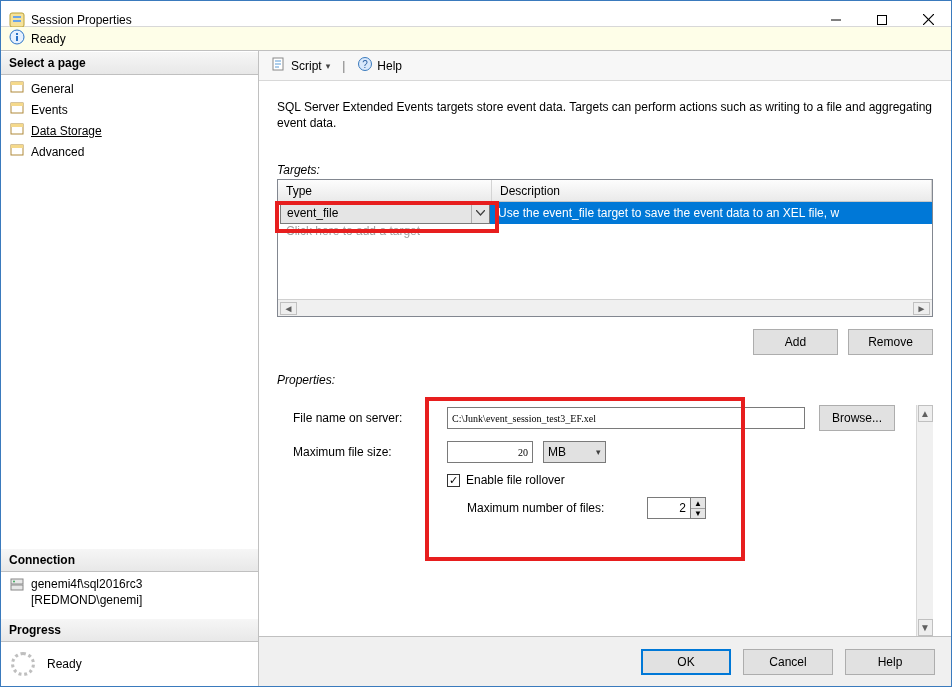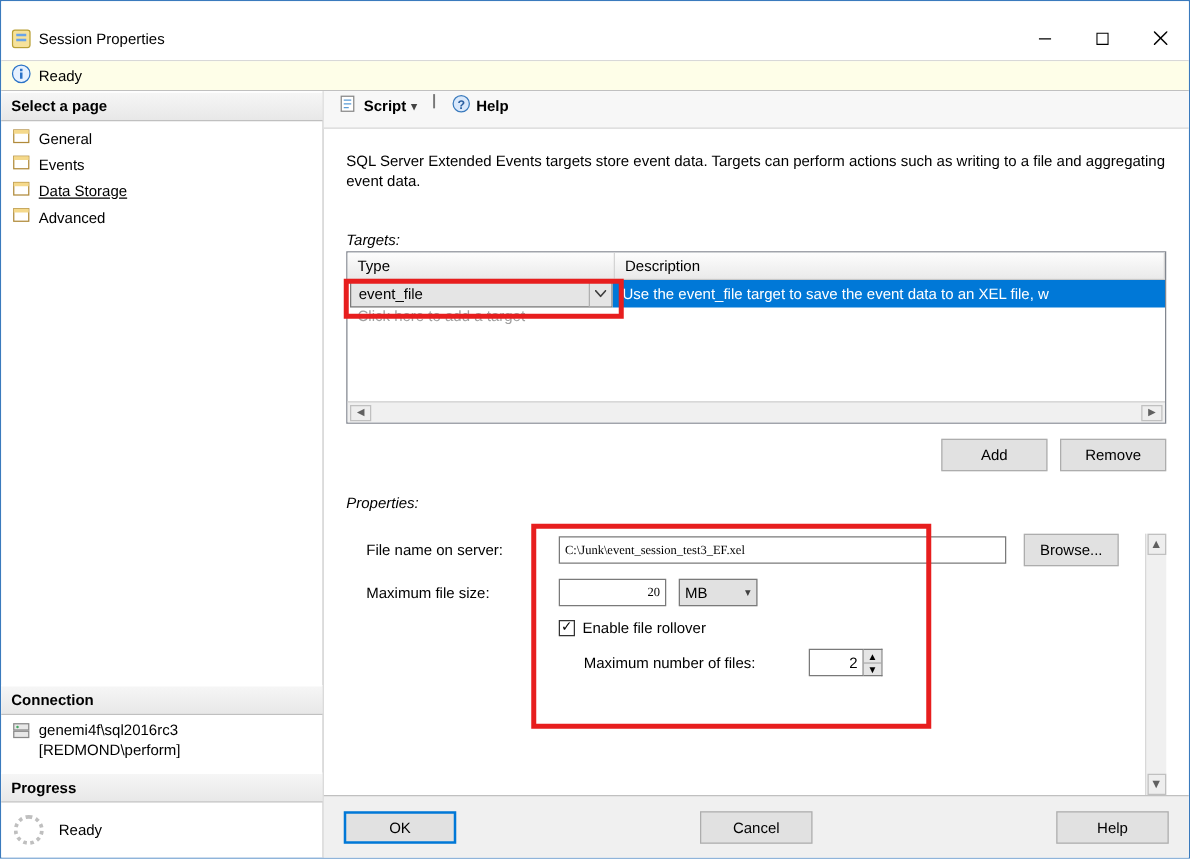--- a/index.html
+++ b/index.html
@@ -12,21 +12,21 @@
   }
   .window {
     width: 952px;
     height: 687px;
     border: 1px solid #3a7abd;
     display: flex;
     flex-direction: column;
     background: #fff;
   }
   .titlebar {
-    height: 48px;
+    height: 26px;
     display: flex;
     align-items: center;
     padding: 12px 0 0 8px;
     background: #fff;
     border-bottom: 1px solid #d8d8d8;
   }
   .titlebar .icon { width: 16px; height: 16px; margin-right: 6px; }
   .titlebar .title { flex: 1; font-size: 12px; }
   .win-controls { display: flex; height: 100%; }
   .win-btn {
@@ -82,24 +82,23 @@
   .left-fill { flex: 1; }
   
   .rightcol {
     flex: 1; display: flex; flex-direction: column;
     background: #fff;
     min-width: 0;
   }
   .toolbar {
     height: 30px;
     border-bottom: 1px solid #d8d8d8;
-    display: flex; align-items: flex-start; gap: 4px;
+    display: flex; align-items: center; gap: 4px;
     padding: 0 8px;
     background: #f7f7f7;
-    font-weight: bold;
   }
   .tool-btn { display: inline-flex; align-items: center; gap: 4px; padding: 2px 4px; cursor: default;}
   .sep { color: #777; padding: 0 4px; }
   .main-content {
     flex: 1; padding: 18px 18px 0 18px; overflow: hidden;
     display: flex; flex-direction: column;
     position: relative;
   }
   .intro { margin-bottom: 32px; line-height: 1.35;}
   .section-label { margin-bottom: 2px; font-style: italic; }
@@ -197,21 +196,21 @@
   }
   .spinner {
     display: inline-flex; align-items: stretch; height: 22px;
   }
   .spinner input { width: 44px; border: 1px solid #7a7a7a; text-align:right; padding: 0 4px; font-family: inherit; font-size: 12px;}
   .spinner .spin-btns { display: flex; flex-direction: column; width: 15px; border: 1px solid #7a7a7a; border-left: none;}
   .spinner .spin-btn { flex:1; display:flex; align-items:center; justify-content:center; font-size:8px; background:#e5e5e5; border-bottom: 1px solid #a0a0a0;}
   .spinner .spin-btn:last-child { border-bottom: none;}
   .footer {
     height: 50px; border-top: 1px solid #c0c0c0;
-    display: flex; align-items: center; justify-content: space-between;
+    display: flex; align-items: center; justify-content: flex-end;
     gap: 12px; padding: 0 16px;
     background: #f0f0f0;
   }
 </style>
 </head>
 <body>
 
 <div class="window">
 
   <div class="titlebar">
@@ -296,21 +295,21 @@
         <div class="conn-row">
           <span>
             <svg width="16" height="16">
                 <rect x="2" y="3" width="12" height="5" fill="#e8e8e8" stroke="#888"></rect>
                 <rect x="2" y="9" width="12" height="5" fill="#e8e8e8" stroke="#888"></rect>
                 <circle cx="5" cy="5.5" r="1" fill="#41a85f"></circle>
               </svg>
           </span>
           <div class="conn-text">
             <div>genemi4f\sql2016rc3</div>
-            <div>[REDMOND\perform]</div>
+            <div>[REDMOND\genemi]</div>
           </div>
         </div>
       </div>
 
       <div class="panel-header">Progress</div>
       <div class="progress-body">
         <div class="dotted-circle"></div>
         <span>Ready</span>
       </div>
     </div>

